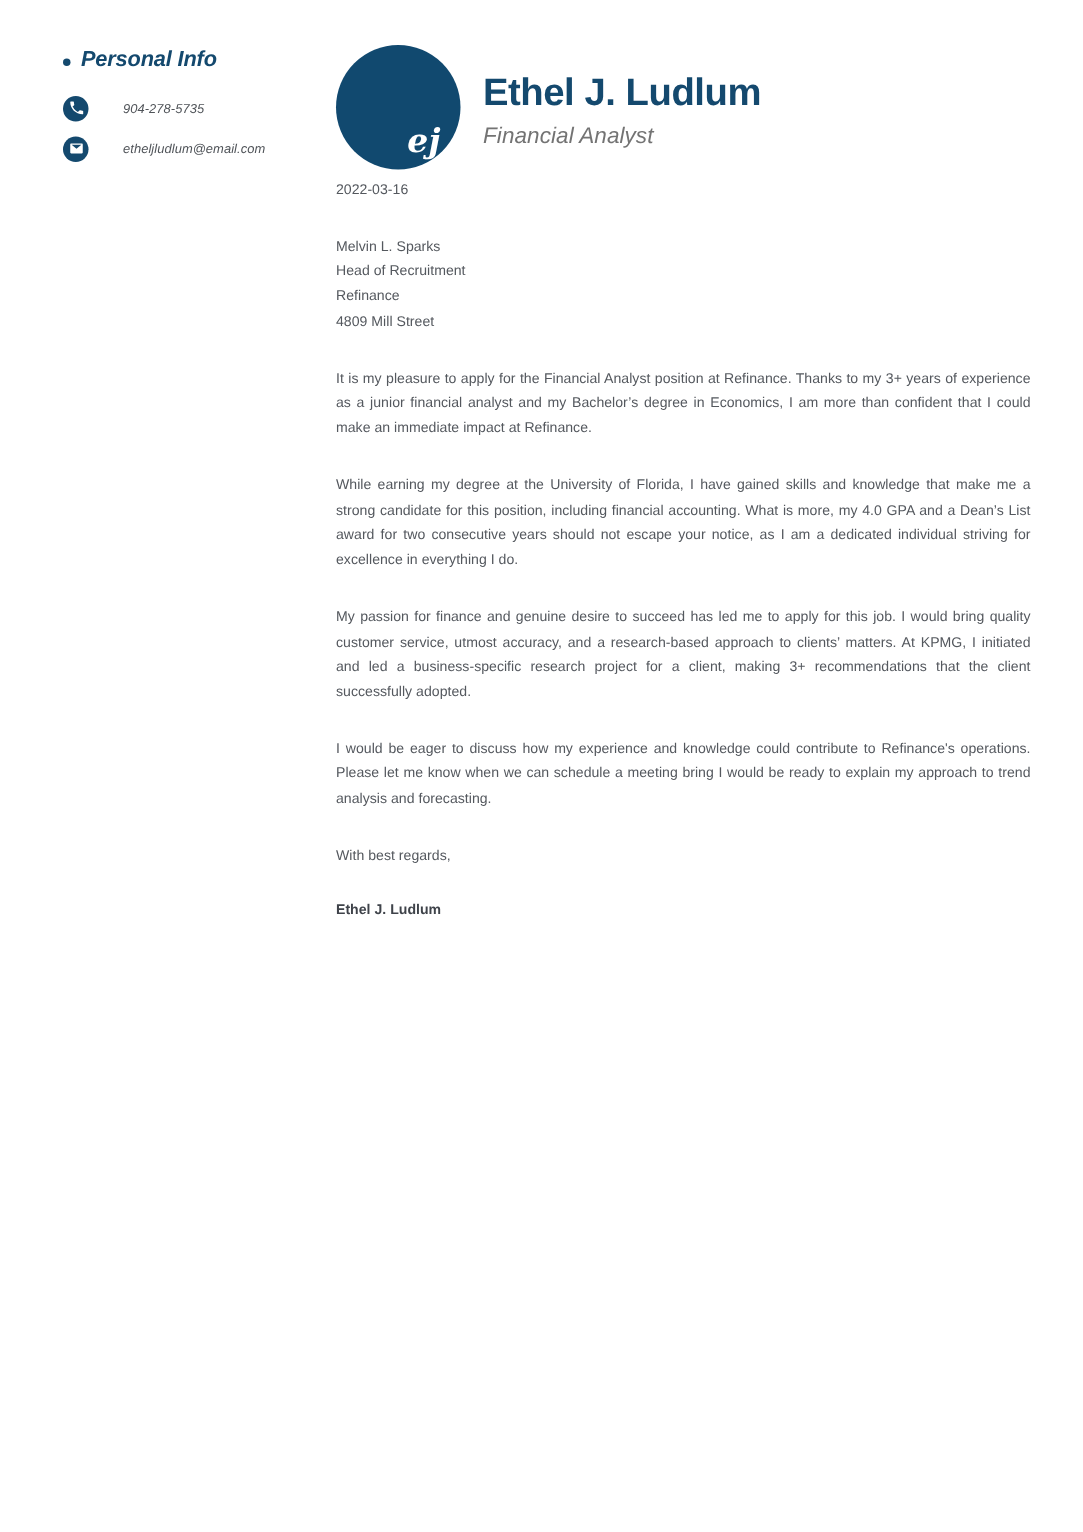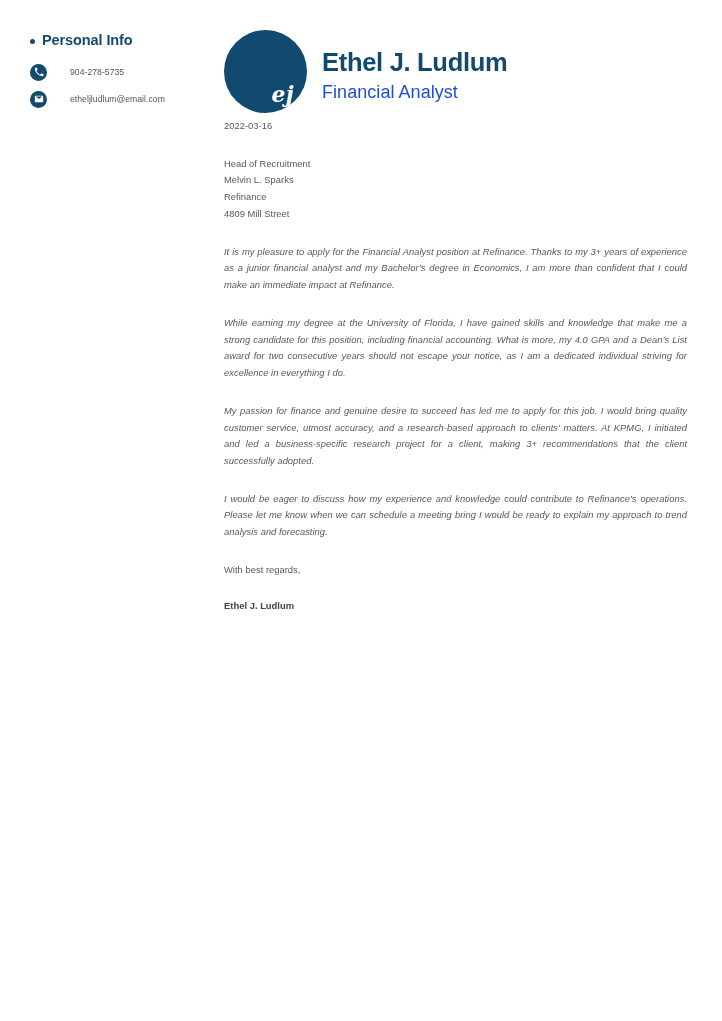--- a/index.html
+++ b/index.html
@@ -23,21 +23,22 @@
   }
 
   
   .sidebar {
     position: absolute;
     left: 0;
     top: 0;
     width: 215px;
     height: 731px;
     box-sizing: border-box;
-    padding: 33px 10px 0 30px;
+    padding: 33px 10px 0 42px;
+    font-style: italic;
   }
 
   .section-heading {
     display: flex;
     align-items: center;
     gap: 7px;
     margin: 0 0 16px 0;
   }
   .heading-bullet {
     width: 5px;
@@ -132,25 +133,26 @@
   .full-name {
     font-size: 25.5px;
     font-weight: bold;
     color: #14496e;
     line-height: 1.05;
     letter-spacing: -0.3px;
     margin: 0;
     white-space: nowrap;
   }
   .job-title {
-    font-size: 18px;
-    color: #1d4ed8;
+    font-size: 15px;
+    color: #737373;
     line-height: 1.1;
     margin: 7px 0 0 0;
     letter-spacing: 0.05px;
+    font-style: italic;
   }
 
   
   .letter-body {
     color: #54585e;
     font-size: 9.4px;
     line-height: 1.78;
     letter-spacing: 0.02px;
   }
 
@@ -169,21 +171,20 @@
     margin: 0 0 21px 0;
   }
 
   .paragraphs {
     margin: 0;
   }
   .paragraph {
     margin: 16px 0 21px 0;
     text-align: justify;
     text-justify: inter-word;
-    font-style: italic;
   }
 
   .signoff {
     margin: 0 0 19px 0;
   }
   .signature-name {
     font-weight: bold;
     color: #3f434a;
     margin: 0;
   }
@@ -233,22 +234,22 @@
         <h1 class="full-name">Ethel J. Ludlum</h1>
         <p class="job-title">Financial Analyst</p>
       </div>
     </header>
 
     <div class="letter-body">
 
       <div class="letter-date">2022-03-16</div>
 
       <div class="recipient">
+        <div>Melvin L. Sparks</div>
         <div>Head of Recruitment</div>
-        <div>Melvin L. Sparks</div>
         <div>Refinance</div>
         <div>4809 Mill Street</div>
       </div>
 
 
       <div class="paragraphs">
         <p class="paragraph">It is my pleasure to apply for the Financial Analyst position at Refinance. Thanks to my 3+ years of experience as a junior financial analyst and my Bachelor’s degree in Economics, I am more than confident that I could make an immediate impact at Refinance.</p>
         <p class="paragraph">While earning my degree at the University of Florida, I have gained skills and knowledge that make me a strong candidate for this position, including financial accounting. What is more, my 4.0 GPA and a Dean’s List award for two consecutive years should not escape your notice, as I am a dedicated individual striving for excellence in everything I do.</p>
         <p class="paragraph">My passion for finance and genuine desire to succeed has led me to apply for this job. I would bring quality customer service, utmost accuracy, and a research-based approach to clients’ matters. At KPMG, I initiated and led a business-specific research project for a client, making 3+ recommendations that the client successfully adopted.</p>
         <p class="paragraph">I would be eager to discuss how my experience and knowledge could contribute to Refinance's operations. Please let me know when we can schedule a meeting bring I would be ready to explain my approach to trend analysis and forecasting.</p>

